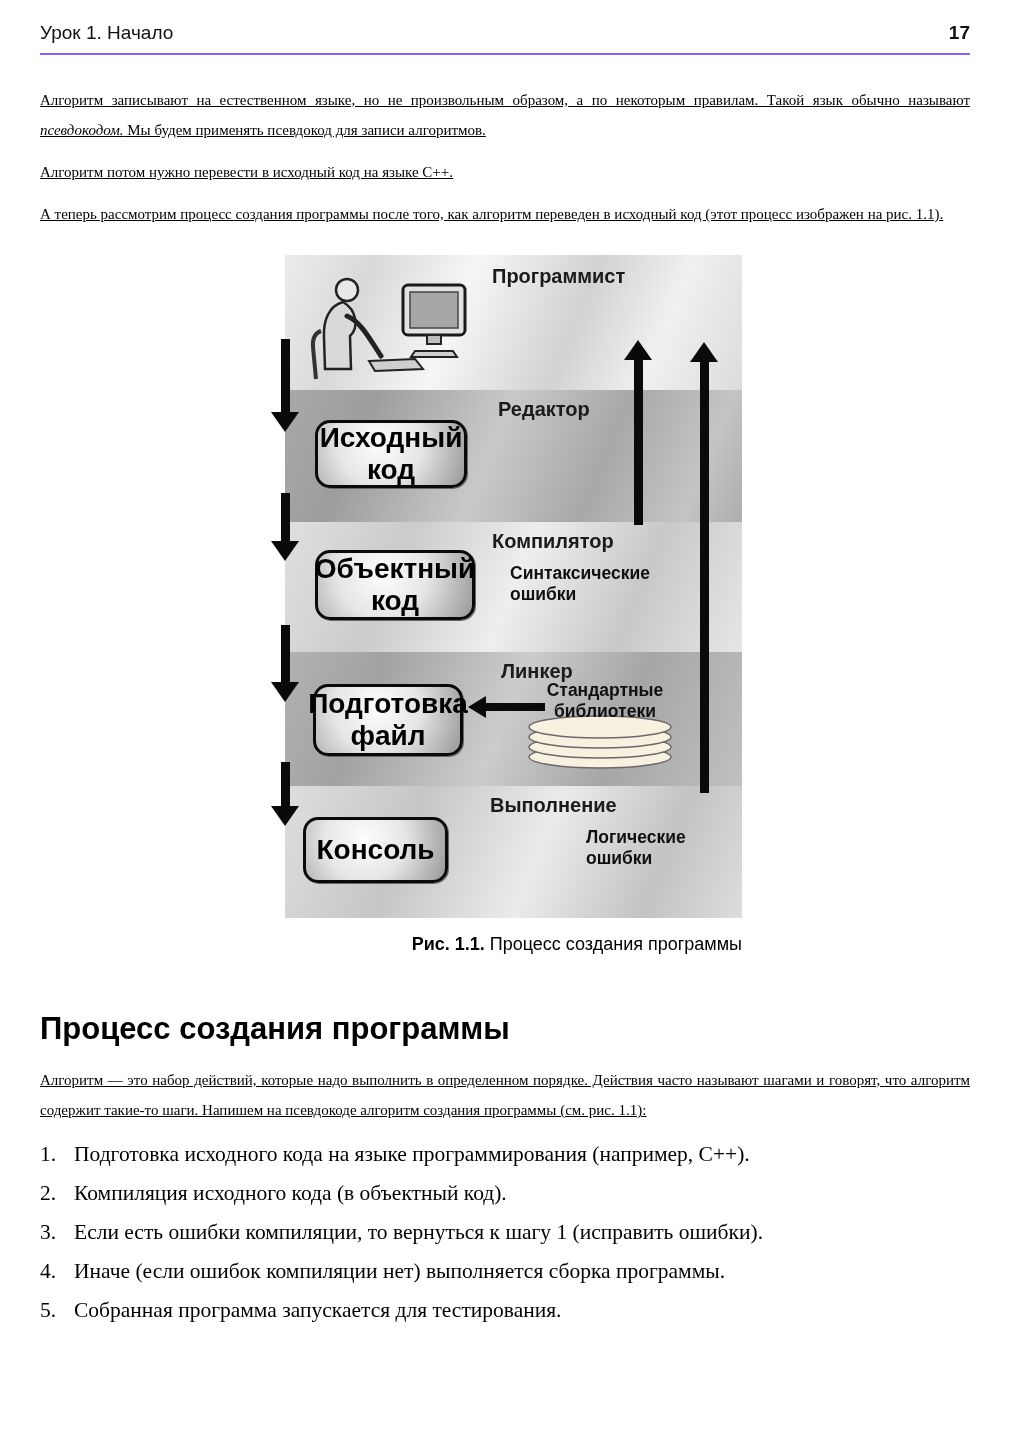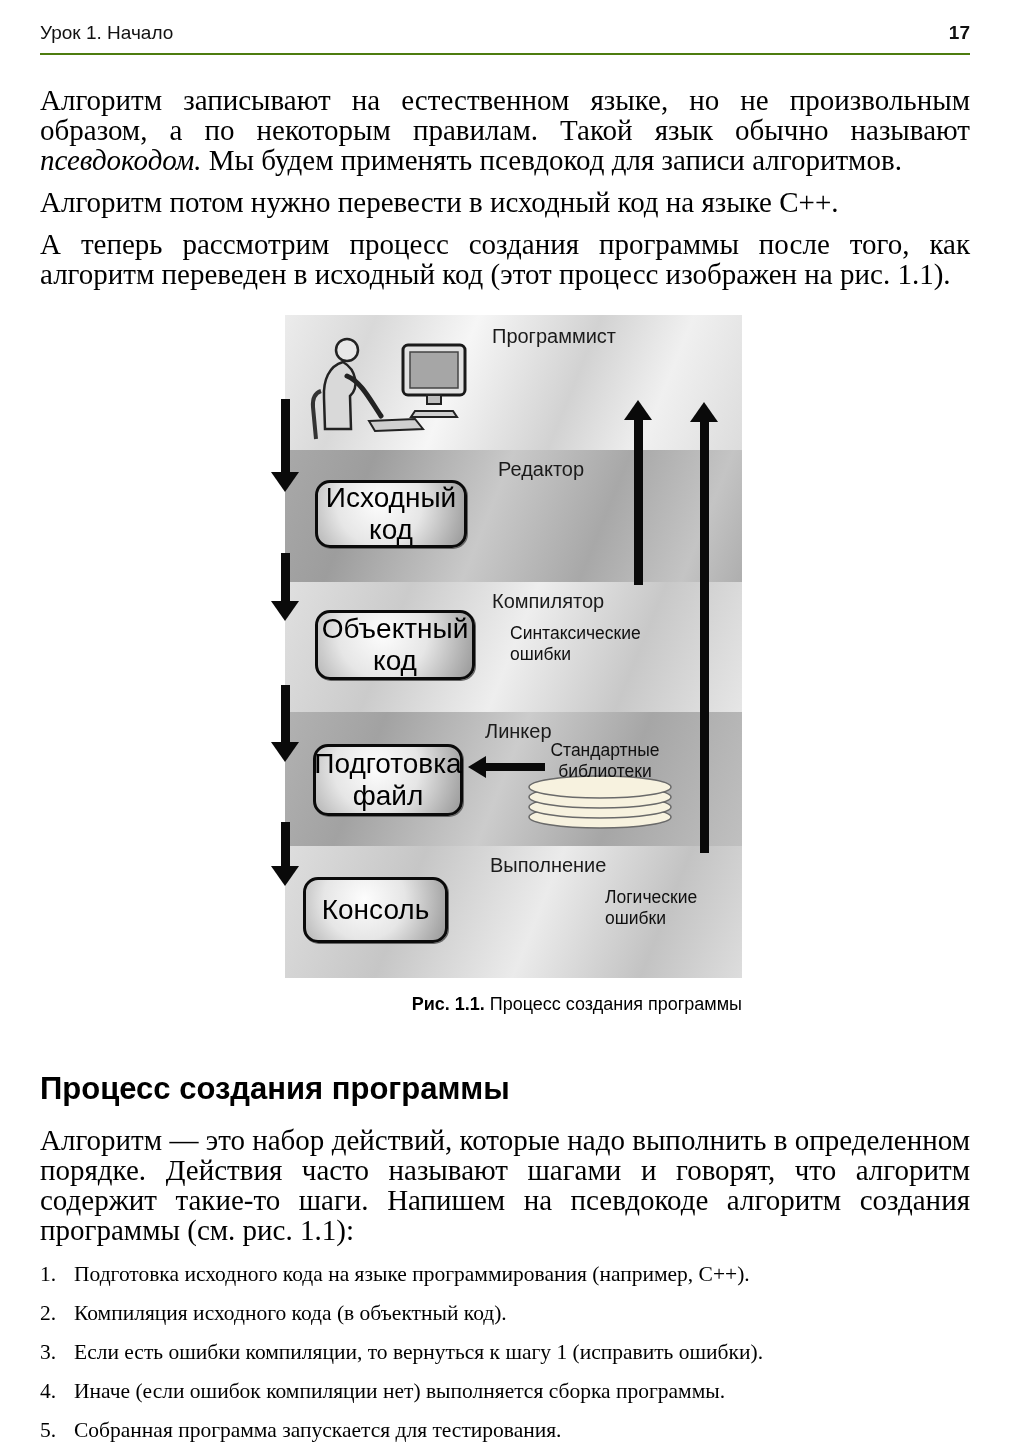--- a/index.html
+++ b/index.html
@@ -7,35 +7,35 @@
   body {
     width:1010px; height:1453px; position:relative; overflow:hidden;
     font-family:"Liberation Serif", serif; color:#000;
   }
   .content { padding:0 40px; }
 
   
   .pagehdr {
     display:flex; justify-content:space-between; align-items:baseline;
     padding-top:22px; padding-bottom:9px;
-    border-bottom:2px solid #4d7c0f;
+    border-bottom:2px solid #8b5cf6;
     font-family:"Liberation Sans", sans-serif; font-size:19px; color:#111;
   }
   .pagehdr .pnum { font-weight:bold; }
 
   
   p.bodytext {
-    font-size:29px; line-height:30px; text-align:justify; margin-top:12px; color:#000;
+    font-size:15px; line-height:30px; text-align:justify; margin-top:12px; color:#000;text-decoration:underline;
   }
   p.first { margin-top:30px; }
   .em { font-style:italic; }
 
   
   .figure-wrap { margin-left:245px; margin-top:26px; width:457px; }
-  .diagram { position:relative; width:457px; height:663px; }
+  .diagram { position:relative; width:457px; height:663px;font-weight:bold; }
   .band { position:absolute; left:0; width:457px; z-index:1; }
   .band1 { top:0;   height:135px; background:linear-gradient(112deg,#ececec 0%,#d9d9d9 18%,#f6f6f6 38%,#d2d2d2 62%,#f0f0f0 80%,#dcdcdc 100%); }
   .band2 { top:135px; height:132px; background:linear-gradient(112deg,#a9a9a9 0%,#9d9d9d 18%,#c9c9c9 45%,#a8a8a8 68%,#c4c4c4 88%,#aeaeae 100%); }
   .band3 { top:267px; height:130px; background:linear-gradient(112deg,#e0e0e0 0%,#cbcbcb 25%,#eeeeee 50%,#c8c8c8 75%,#e6e6e6 100%); }
   .band4 { top:397px; height:134px; background:linear-gradient(112deg,#b2b2b2 0%,#a2a2a2 20%,#cccccc 48%,#a6a6a6 72%,#c0c0c0 100%); }
   .band5 { top:531px; height:132px; background:linear-gradient(112deg,#dedede 0%,#c6c6c6 28%,#ebebeb 55%,#c3c3c3 80%,#dddddd 100%); }
 
   .band-label {
     position:absolute; font-family:"Liberation Sans", sans-serif;
     font-size:20px; color:#1b1b1b; white-space:nowrap; z-index:2;
@@ -121,41 +121,41 @@
         <div class="dbox" style="left:30px; top:30px; width:152px; height:68px;">Исходный код</div>
       </div>
 
       <div class="band band3">
         <div class="band-label" style="left:207px; top:8px;">Компилятор</div>
         <div class="dbox" style="left:30px; top:28px; width:160px; height:70px;">Объектный код</div>
         <div class="note" style="left:225px; top:41px; width:155px;">Синтаксические ошибки</div>
       </div>
 
       <div class="band band4">
-        <div class="band-label" style="left:200px; top:8px;">Линкер</div>
+        <div class="band-label" style="left:216px; top:8px;">Линкер</div>
         <div class="dbox" style="left:28px; top:32px; width:150px; height:72px;">Подготовка файл</div>
         <div class="note" style="left:250px; top:28px; width:140px; text-align:center;">Стандартные библиотеки</div>
         <div class="arrow-left" style="left:183px; top:44px; width:77px;">
           <div class="head"></div>
           <div class="shaft"></div>
         </div>
         <svg class="clipart" style="left:240px; top:60px;" width="150" height="58" viewBox="0 0 150 58">
           <g fill="#f7f2df" stroke="#6a6a6a" stroke-width="1.5">
             <ellipse cx="75" cy="45" rx="71" ry="11"></ellipse>
             <ellipse cx="75" cy="35" rx="71" ry="11"></ellipse>
             <ellipse cx="75" cy="25" rx="71" ry="11"></ellipse>
             <ellipse cx="75" cy="15" rx="71" ry="11"></ellipse>
           </g>
         </svg>
       </div>
 
       <div class="band band5">
         <div class="band-label" style="left:205px; top:8px;">Выполнение</div>
         <div class="dbox" style="left:18px; top:31px; width:145px; height:66px;">Консоль</div>
-        <div class="note" style="left:320px; top:41px; width:110px;">Логические ошибки</div>
+        <div class="note" style="left:301px; top:41px; width:110px;">Логические ошибки</div>
       </div>
 
       <div class="arrow-down" style="left:-14px; top:84px; height:93px;">
         <div class="shaft"></div>
           <div class="head"></div>
       </div>
       <div class="arrow-down" style="left:-14px; top:238px; height:68px;">
         <div class="shaft"></div>
           <div class="head"></div>
       </div>

